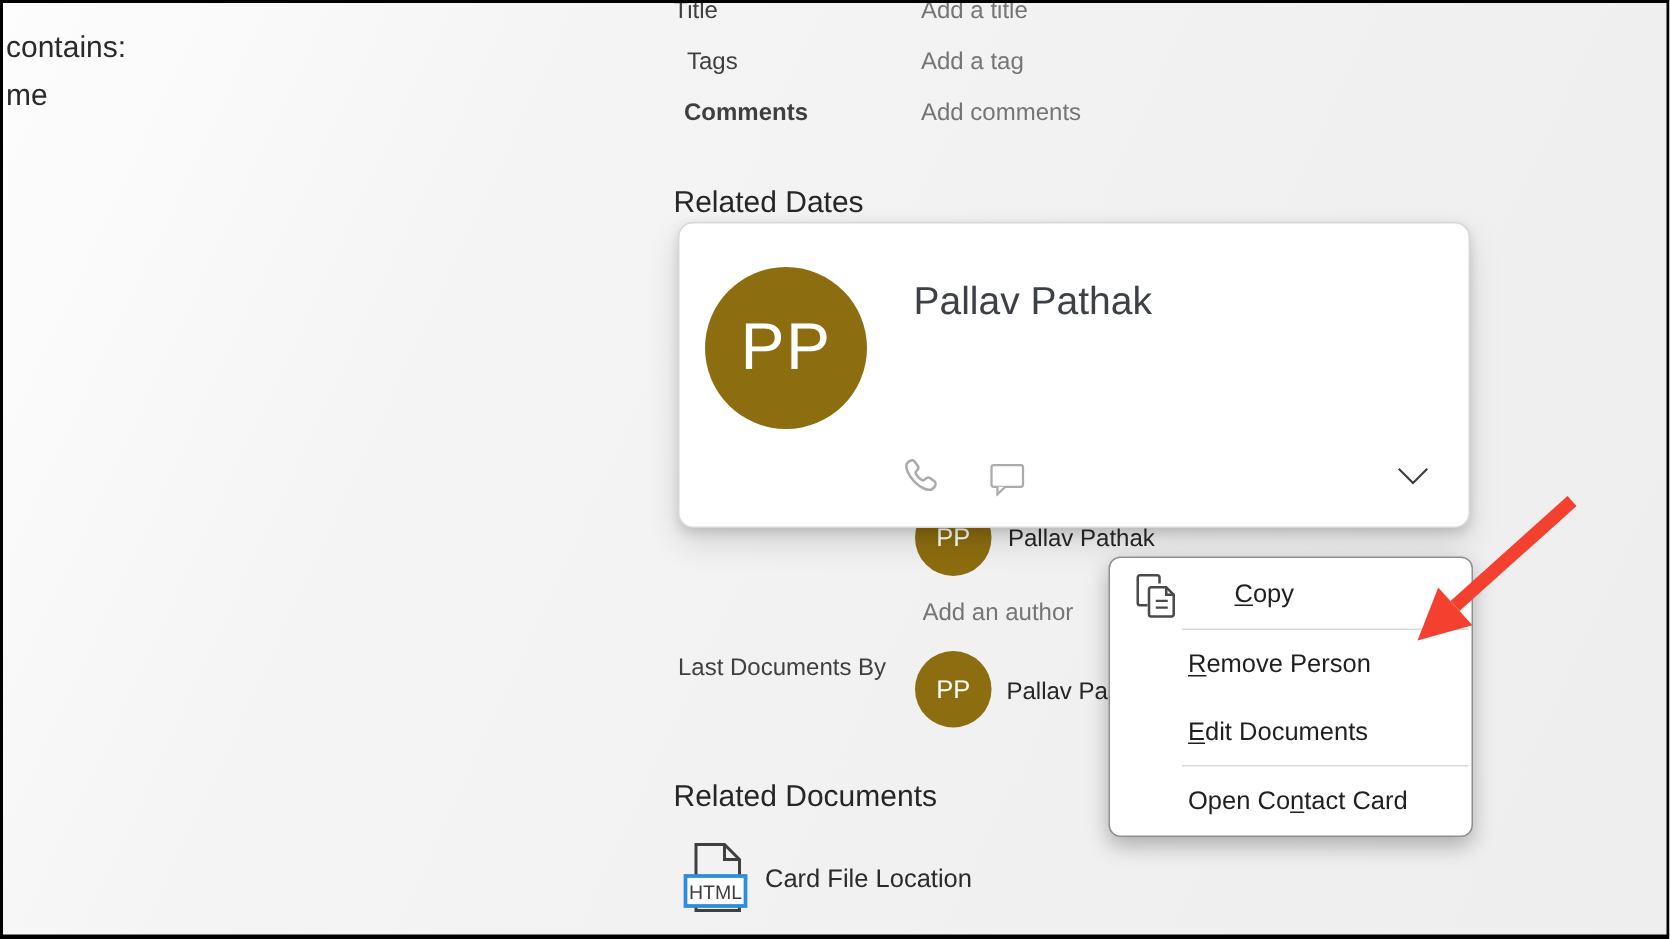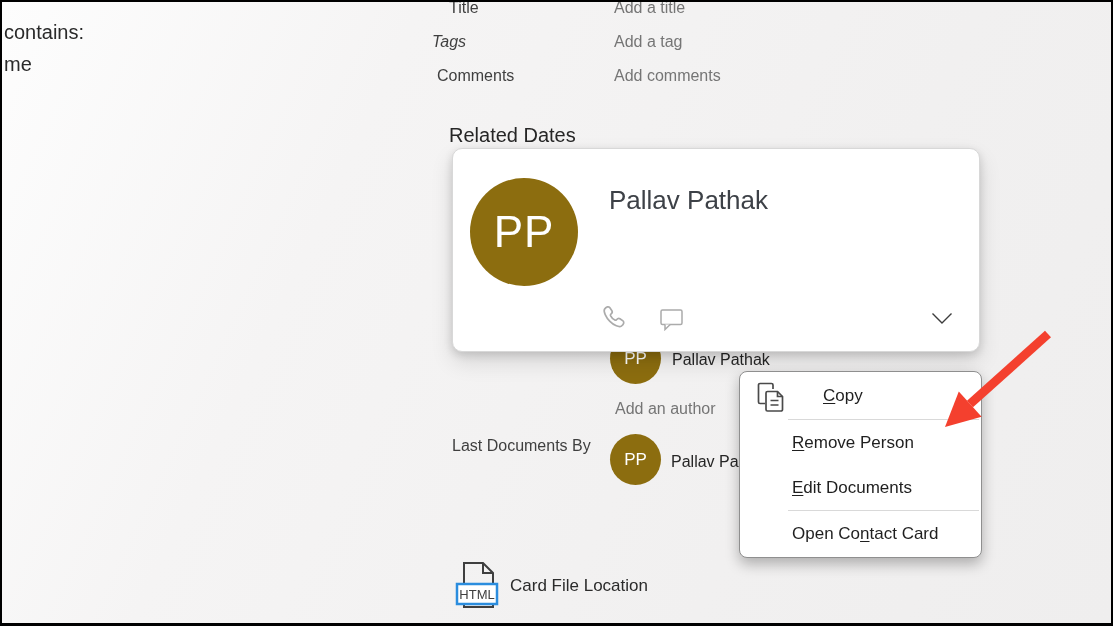--- a/index.html
+++ b/index.html
@@ -75,23 +75,23 @@
 </head>
 <body>
 
 <div class="frame">
 
   <div class="abs frag" style="left:2px; top:20px;">contains:</div>
   <div class="abs frag" style="left:2px; top:52px;">me</div>
 
   <div class="abs prop-label" style="left:447px; top:-9px;">Title</div>
   <div class="abs prop-value" style="left:612px; top:-9px;">Add a title</div>
-  <div class="abs prop-label" style="left:430px; top:25px;font-style:italic;">Tags</div>
+  <div class="abs prop-label" style="left:456px; top:25px;">Tags</div>
   <div class="abs prop-value" style="left:612px; top:25px;">Add a tag</div>
-  <div class="abs prop-label" style="left:435px; top:59px;">Comments</div>
+  <div class="abs prop-label" style="left:454px; top:59px;font-weight:bold;">Comments</div>
   <div class="abs prop-value" style="left:612px; top:59px;">Add comments</div>
 
   <div class="abs section-heading" style="left:447px; top:122px;">Related Dates</div>
 
   <div class="abs contact-card">
     <div class="avatar-lg" style="background:#8C6D0F;">PP</div>
     <div class="card-name">Pallav Pathak</div>
     <span class="card-icon" style="left:146px; top:156px;">
       <svg width="28" height="26" viewBox="0 0 28 26" fill="none">
         <path d="M5.5 4.2 c1.6 -2.6 4.2 -2.9 5.2 -1.6 l2.2 3.1 c0.8 1.2 0.2 2.4 -1 3.4 c-0.6 0.5 -0.7 0.9 -0.4 1.6 c0.9 1.9 2.5 3.5 4.4 4.4 c0.7 0.3 1.1 0.2 1.6 -0.4 c1 -1.2 2.2 -1.8 3.4 -1 l3.1 2.2 c1.3 1 1 3.6 -1.6 5.2 c-2.3 1.4 -7.4 -0.6 -11.5 -4.7 c-4.1 -4.1 -6.6 -9.9 -5.4 -12.2 z" stroke="#ababab" stroke-width="1.7"></path>
@@ -137,20 +137,21 @@
     </div>
     <div class="menu-item">
       <span class="mi-text"><span></span><span class="accel">E</span><span>dit Documents</span></span>
     </div>
     <div class="menu-sep"></div>
     <div class="menu-item">
       <span class="mi-text"><span>Open Co</span><span class="accel">n</span><span>tact Card</span></span>
     </div>
   </div>
 
+  <div class="abs section-heading" style="left:447px; top:518px;">Related Documents</div>
 
   <div class="abs" style="left:452px; top:558px; width:48px; height:50px;">
     <svg width="48" height="50" viewBox="0 0 48 50" fill="none">
       <path d="M10 3 h19 l10 10 v34 h-29 z" stroke="#3f3f3f" stroke-width="2"></path>
       <path d="M29 3 v10 h10" stroke="#3f3f3f" stroke-width="2"></path>
       <rect x="3" y="24" width="40" height="20" fill="#fff" stroke="#2b8dde" stroke-width="2.5"></rect>
       <text x="23" y="39" text-anchor="middle" font-family="Liberation Sans, sans-serif" font-size="13" fill="#3f3f3f">HTML</text>
     </svg>
   </div>
   <div class="file-row-label" style="left:508px; top:574px;">Card File Location</div>

